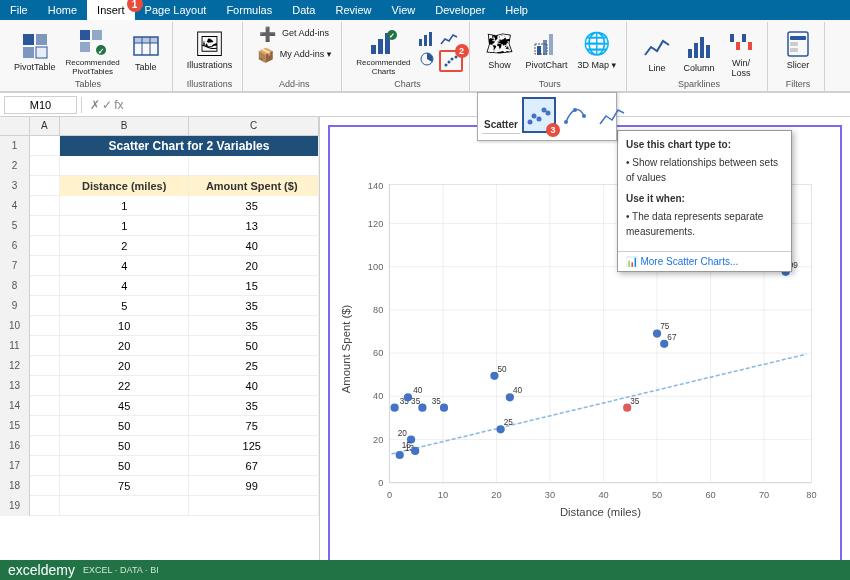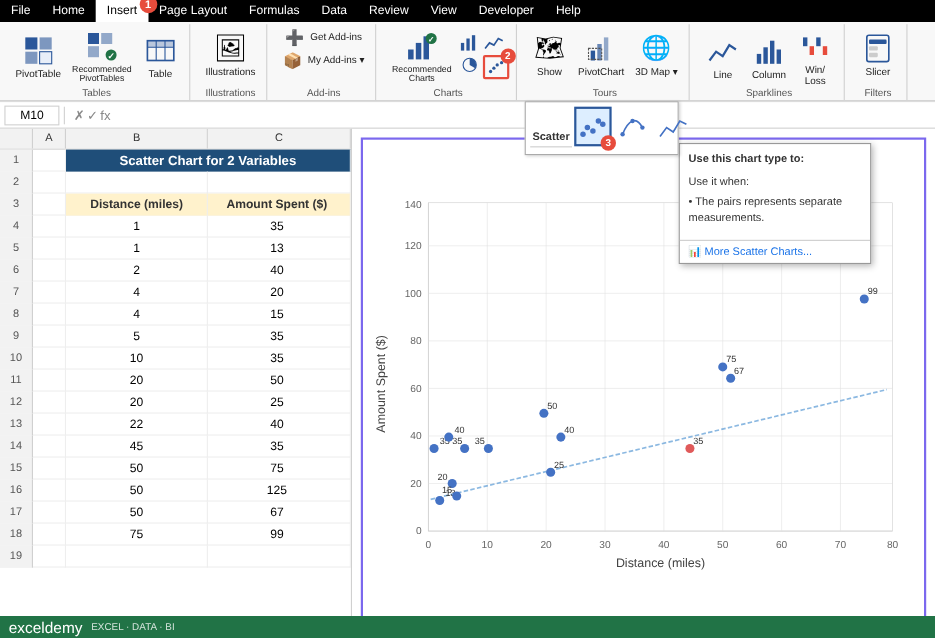--- a/index.html
+++ b/index.html
@@ -1,33 +1,33 @@
 <!DOCTYPE html>
 <html><head>
   <meta charset="utf-8">
   <style>
     * { margin: 0; padding: 0; box-sizing: border-box; }
     body { font-family: 'Segoe UI', Arial, sans-serif; font-size: 11px; background: #fff; width: 850px; height: 580px; overflow: hidden; }
 
     
     .ribbon { background: #fff; border-bottom: 1px solid #d0d0d0; }
-    .ribbon-tabs { display: flex; background: #000000; }
+    .ribbon-tabs { display: flex; background: #0369a1; }
     .ribbon-tab { color: #fff; padding: 4px 10px; font-size: 11px; cursor: pointer; }
     .ribbon-tab.active { background: #fff; color: #000; }
     .ribbon-content { display: flex; align-items: flex-end; padding: 2px 4px 0; gap: 4px; background: #f8f8f8; border-bottom: 1px solid #d0d0d0; height: 72px; }
     .ribbon-group { display: flex; flex-direction: column; align-items: center; border-right: 1px solid #d0d0d0; padding: 2px 6px; height: 100%; position: relative; }
     .ribbon-group-label { font-size: 9px; color: #555; position: absolute; bottom: 2px; width: 100%; text-align: center; }
     .ribbon-items { display: flex; align-items: center; gap: 2px; flex: 1; padding-bottom: 14px; }
     .ribbon-btn { display: flex; flex-direction: column; align-items: center; gap: 1px; cursor: pointer; padding: 2px 4px; border-radius: 2px; min-width: 36px; }
     .ribbon-icon { width: 32px; height: 32px; display: flex; align-items: center; justify-content: center; font-size: 20px; }
     .ribbon-btn-label { font-size: 9px; text-align: center; color: #222; line-height: 1.1; }
 
     
     .formula-bar { display: flex; align-items: center; border-bottom: 1px solid #d0d0d0; height: 24px; padding: 0 4px; gap: 4px; background: #fff; }
-    .cell-ref { width: 50px; border: 1px solid #d0d0d0; padding: 2px 4px; font-size: 11px; text-align: center; }
+    .cell-ref { width: 73px; border: 1px solid #d0d0d0; padding: 2px 4px; font-size: 11px; text-align: center; }
     .formula-divider { width: 1px; height: 16px; background: #d0d0d0; }
     .formula-icons { display: flex; gap: 2px; font-size: 12px; color: #888; padding: 0 4px; }
     .formula-input { flex: 1; border: none; font-size: 11px; padding: 2px 4px; }
 
     
     .main { display: flex; height: calc(580px - 72px - 24px - 20px); }
 
     
     .spreadsheet { width: 320px; min-width: 320px; border-right: 1px solid #d0d0d0; overflow: hidden; }
     .col-headers { display: flex; background: #f2f2f2; border-bottom: 1px solid #d0d0d0; }
@@ -550,24 +550,25 @@
     <svg width="30" height="30" viewBox="0 0 30 30">
         <polyline points="4,24 10,16 16,20 22,10 28,13" fill="none" stroke="#4472c4" stroke-width="1.5"></polyline>
       </svg>
   </div>
 </div>
 
 <div class="tooltip-popup" style="top:130px; left:617px;">
   <div class="tooltip-body">
     <div class="tooltip-section">
       <div style="font-weight:bold; margin-bottom:3px;">Use this chart type to:</div>
+      <div style="margin-top:2px;">• Show relationships between sets of values</div>
     </div>
     <div class="tooltip-section">
-      <div style="font-weight:normal; margin-bottom:3px;">Use it when:</div>
-      <div>• The pairs represents separate measurements.</div>
+      <div style="font-weight:bold; margin-bottom:3px;">Use it when:</div>
+      <div>• The data represents separate measurements.</div>
     </div>
   </div>
   <div class="more-link">
     <span>📊</span>
     <span>More Scatter Charts...</span>
   </div>
 </div>
 
 <div class="status-bar" style="position:absolute; bottom:0; width:850px;">
   <span class="status-text">exceldemy</span>

